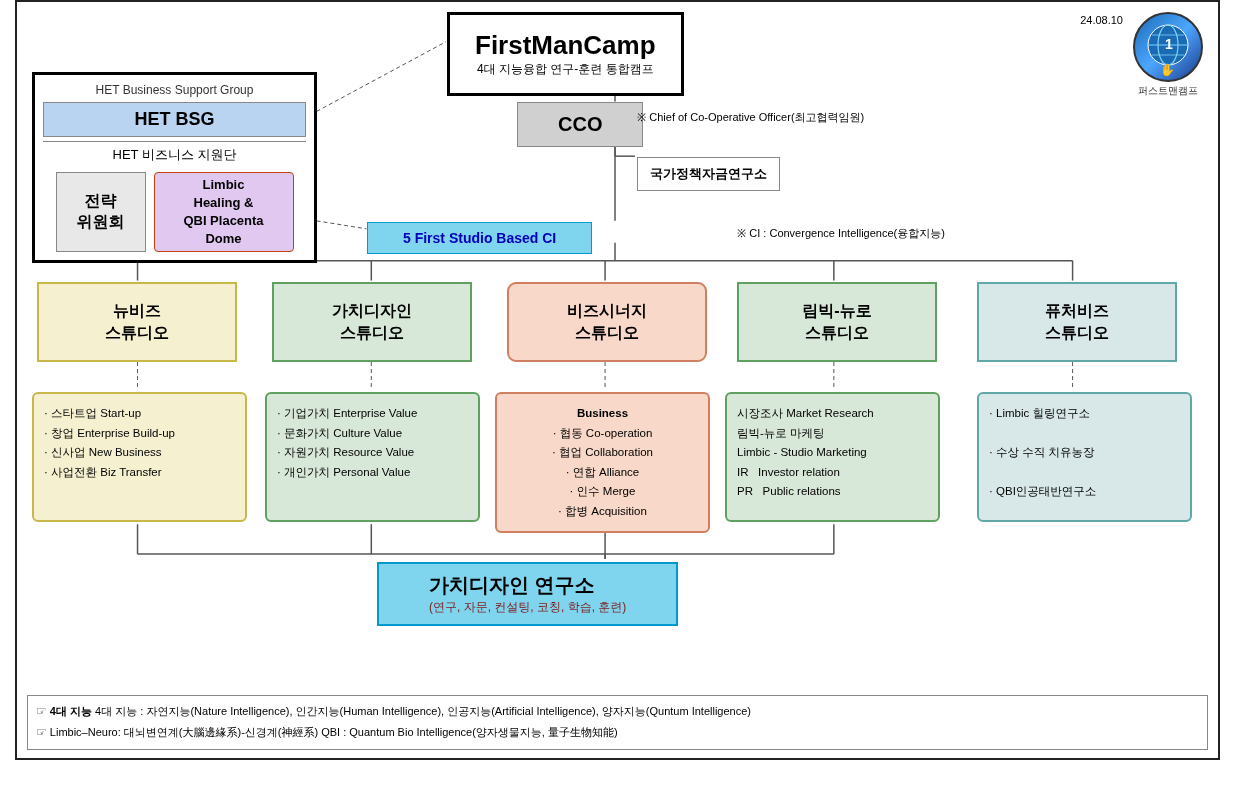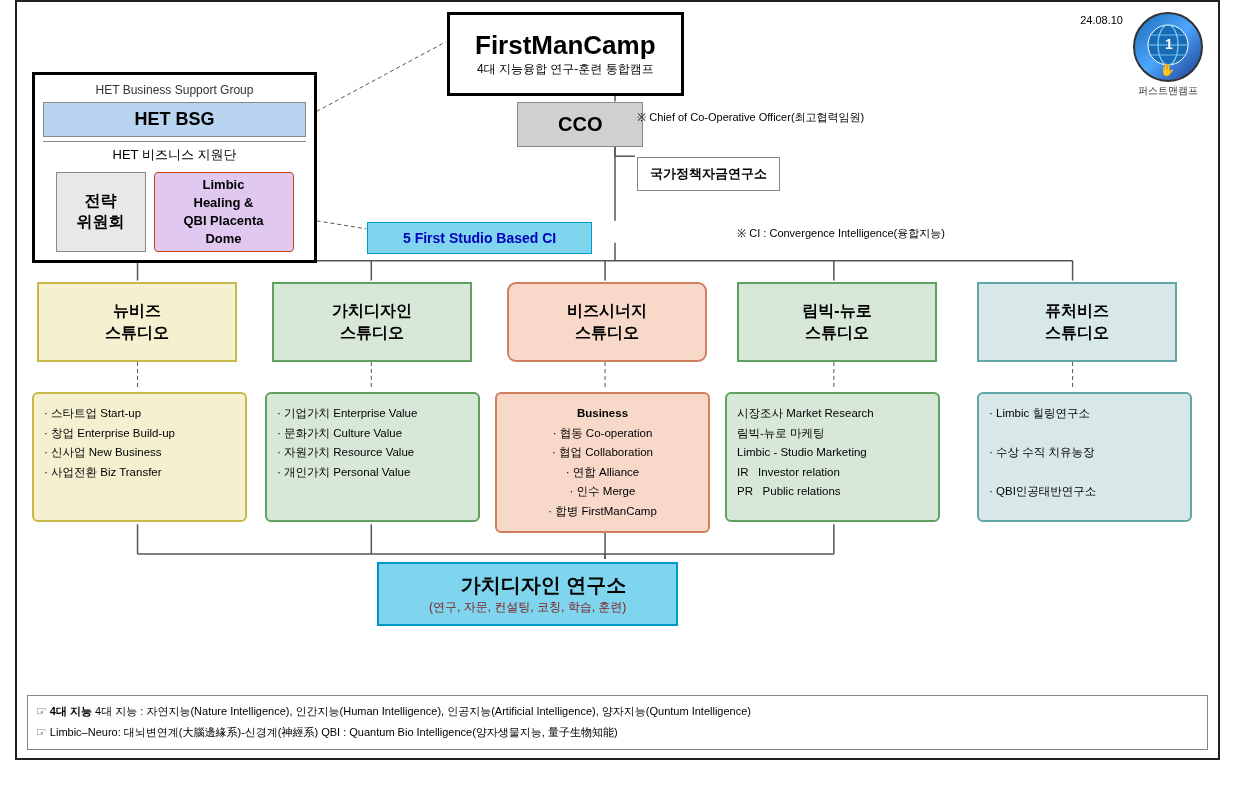--- a/index.html
+++ b/index.html
@@ -234,21 +234,21 @@
     }
 
     
     .pos-inst {
       position: absolute;
       left: 360px;
       top: 560px;
       background: #7fd4ee;
       border: 2px solid #0099cc;
       padding: 8px 50px;
-      text-align: right;
+      text-align: left;
     }
 
     .pos-footer {
       position: absolute;
       left: 10px;
       bottom: 8px;
       right: 10px;
       border: 1px solid #888;
       padding: 5px 8px;
       font-size: 11px;
@@ -384,21 +384,21 @@
     </div>
   </div>
 
   <div class="pos-b3">
     <div class="bbox" style="background:#f8d8c8; border-color:#d08060; text-align:center;">
       <strong>Business</strong><br>
       <span>· 협동 Co-operation</span><br>
       <span>· 협업 Collaboration</span><br>
       <span>· 연합 Alliance</span><br>
       <span>· 인수 Merge</span><br>
-      <span>· 합병 FirstManCamp</span>
+      <span>· 합병 Acquisition</span>
     </div>
   </div>
 
   <div class="pos-b4">
     <div class="bbox" style="background:#d8e8d8; border-color:#60a060;">
       <span>시장조사 Market Research</span><br>
       <span>림빅-뉴로 마케팅</span><br>
       <span>Limbic - Studio Marketing</span><br>
       <span>IR&nbsp;&nbsp; Investor relation</span><br>
       <span>PR&nbsp;&nbsp; Public relations</span>

